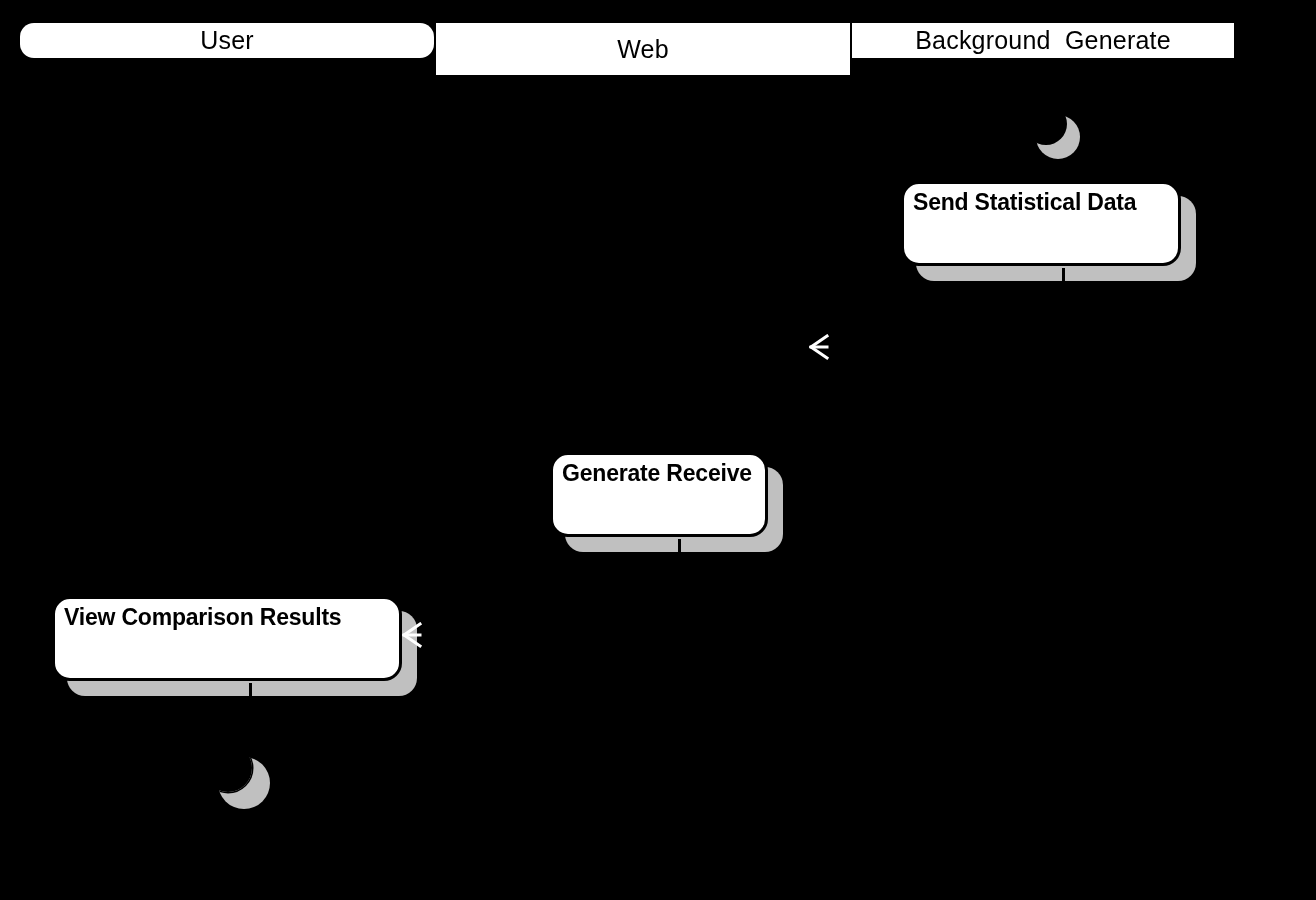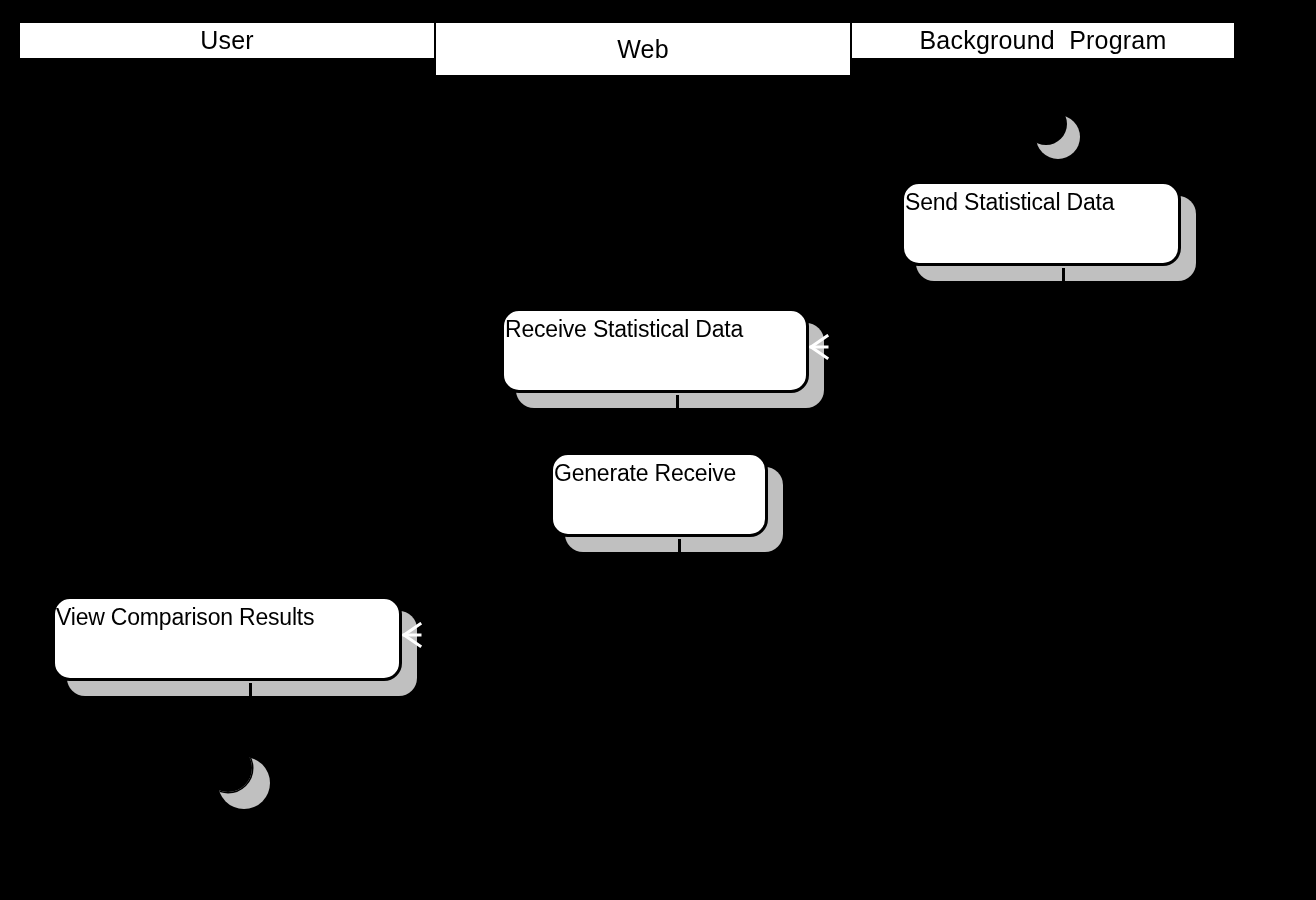--- a/index.html
+++ b/index.html
@@ -52,25 +52,25 @@
     position: absolute;
     left: 0;
     top: 0;
     background: #ffffff;
     border: 3px solid #000000;
     border-radius: 18px;
     box-sizing: border-box;
   }
   .node-label {
     position: absolute;
-    left: 1px;
+    left: 9px;
     top: 5px;
     right: 9px;
     font-size: 23px;
-    font-weight: normal;
+    font-weight: bold;
     color: #000000;
     line-height: 1.15;
     white-space: nowrap;
     letter-spacing: -0.2px;
   }
 
   
   .arrowhead {
     position: absolute;
   }
@@ -78,25 +78,25 @@
   
   .moon {
     position: absolute;
   }
 </style>
 </head>
 <body>
 
 <div id="canvas">
 
-  <div class="lane-header" id="lane-0" style="left: 20px; top: 23px; width: 414px; height: 35px;">User</div>
+  <div class="lane-header" id="lane-0" style="left: 20px; top: 23px; width: 414px; height: 35px; border-radius: 14px;">User</div>
 
   <div class="lane-header" id="lane-1" style="left: 436px; top: 23px; width: 414px; height: 52px;">Web</div>
 
-  <div class="lane-header" id="lane-2" style="left: 852px; top: 23px; width: 382px; height: 35px;">Background  Program</div>
+  <div class="lane-header" id="lane-2" style="left: 852px; top: 23px; width: 382px; height: 35px;">Background  Generate</div>
 
   <div class="moon" id="moon-0" style="left: 1033px; top: 111px;">
     <svg width="52" height="52" viewBox="0 0 52 52" aria-hidden="true">
       <defs>
         <mask id="moonmask0">
           <rect x="0" y="0" width="52" height="52" fill="#000"></rect>
           <circle cx="25" cy="26" r="22" fill="#fff"></circle>
           <circle cx="13" cy="13" r="21" fill="#000"></circle>
         </mask>
       </defs>
@@ -105,27 +105,20 @@
   </div>
 
   <div class="node" id="node-0" style="left: 901px; top: 181px; width: 295px; height: 100px;">
     <div class="node-shadow" style="left: 15px; top: 15px; width: 280px; height: 85px;"></div>
     <div class="node-shadow-divider" style="left: 161px; top: 87px; height: 13px;"></div>
     <div class="node-body" style="width: 280px; height: 85px;">
       <div class="node-label">Send Statistical Data</div>
     </div>
   </div>
 
-  <div class="node" id="node-1" style="left: 501px; top: 308px; width: 323px; height: 100px;">
-    <div class="node-shadow" style="left: 15px; top: 15px; width: 308px; height: 85px;"></div>
-    <div class="node-shadow-divider" style="left: 175px; top: 87px; height: 13px;"></div>
-    <div class="node-body" style="width: 308px; height: 85px;">
-      <div class="node-label">Receive Statistical Data</div>
-    </div>
-  </div>
 
   <div class="node" id="node-2" style="left: 550px; top: 452px; width: 233px; height: 100px;">
     <div class="node-shadow" style="left: 15px; top: 15px; width: 218px; height: 85px;"></div>
     <div class="node-shadow-divider" style="left: 128px; top: 87px; height: 13px;"></div>
     <div class="node-body" style="width: 218px; height: 85px;">
       <div class="node-label">Generate Receive</div>
     </div>
   </div>
 
   <div class="node" id="node-3" style="left: 52px; top: 596px; width: 365px; height: 100px;">

